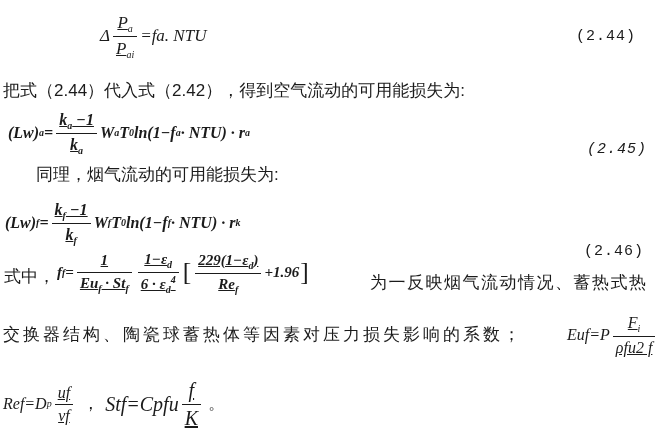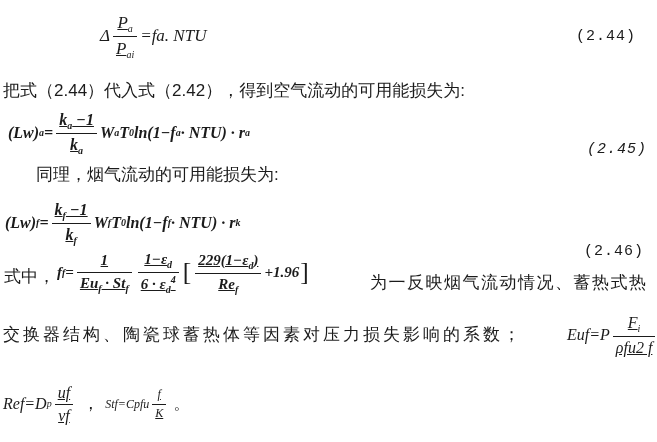--- a/index.html
+++ b/index.html
@@ -133,21 +133,21 @@
   <div class="row-flex" style="left:3px;top:372px;height:64px;">
     <span class="math" style="font-size:16px;">
         <span>Ref=D</span>
         <sub>p</sub>
         <span class="frac">
           <span class="num"><span>uf</span></span>
           <span class="den"><span>vf</span></span>
         </span>
       </span>
     <span class="cn" style="margin:0 6px;">，</span>
-    <span class="math" style="font-size:12px;">
+    <span class="math" style="font-size:20px;">
         <span>Stf=Cpfu </span>
         <span class="frac">
           <span class="num"><span>f</span></span>
           <span class="den"><span>K</span></span>
         </span>
       </span>
     <span class="cn" style="margin-left:4px;">。</span>
   </div>
 
 </div>

